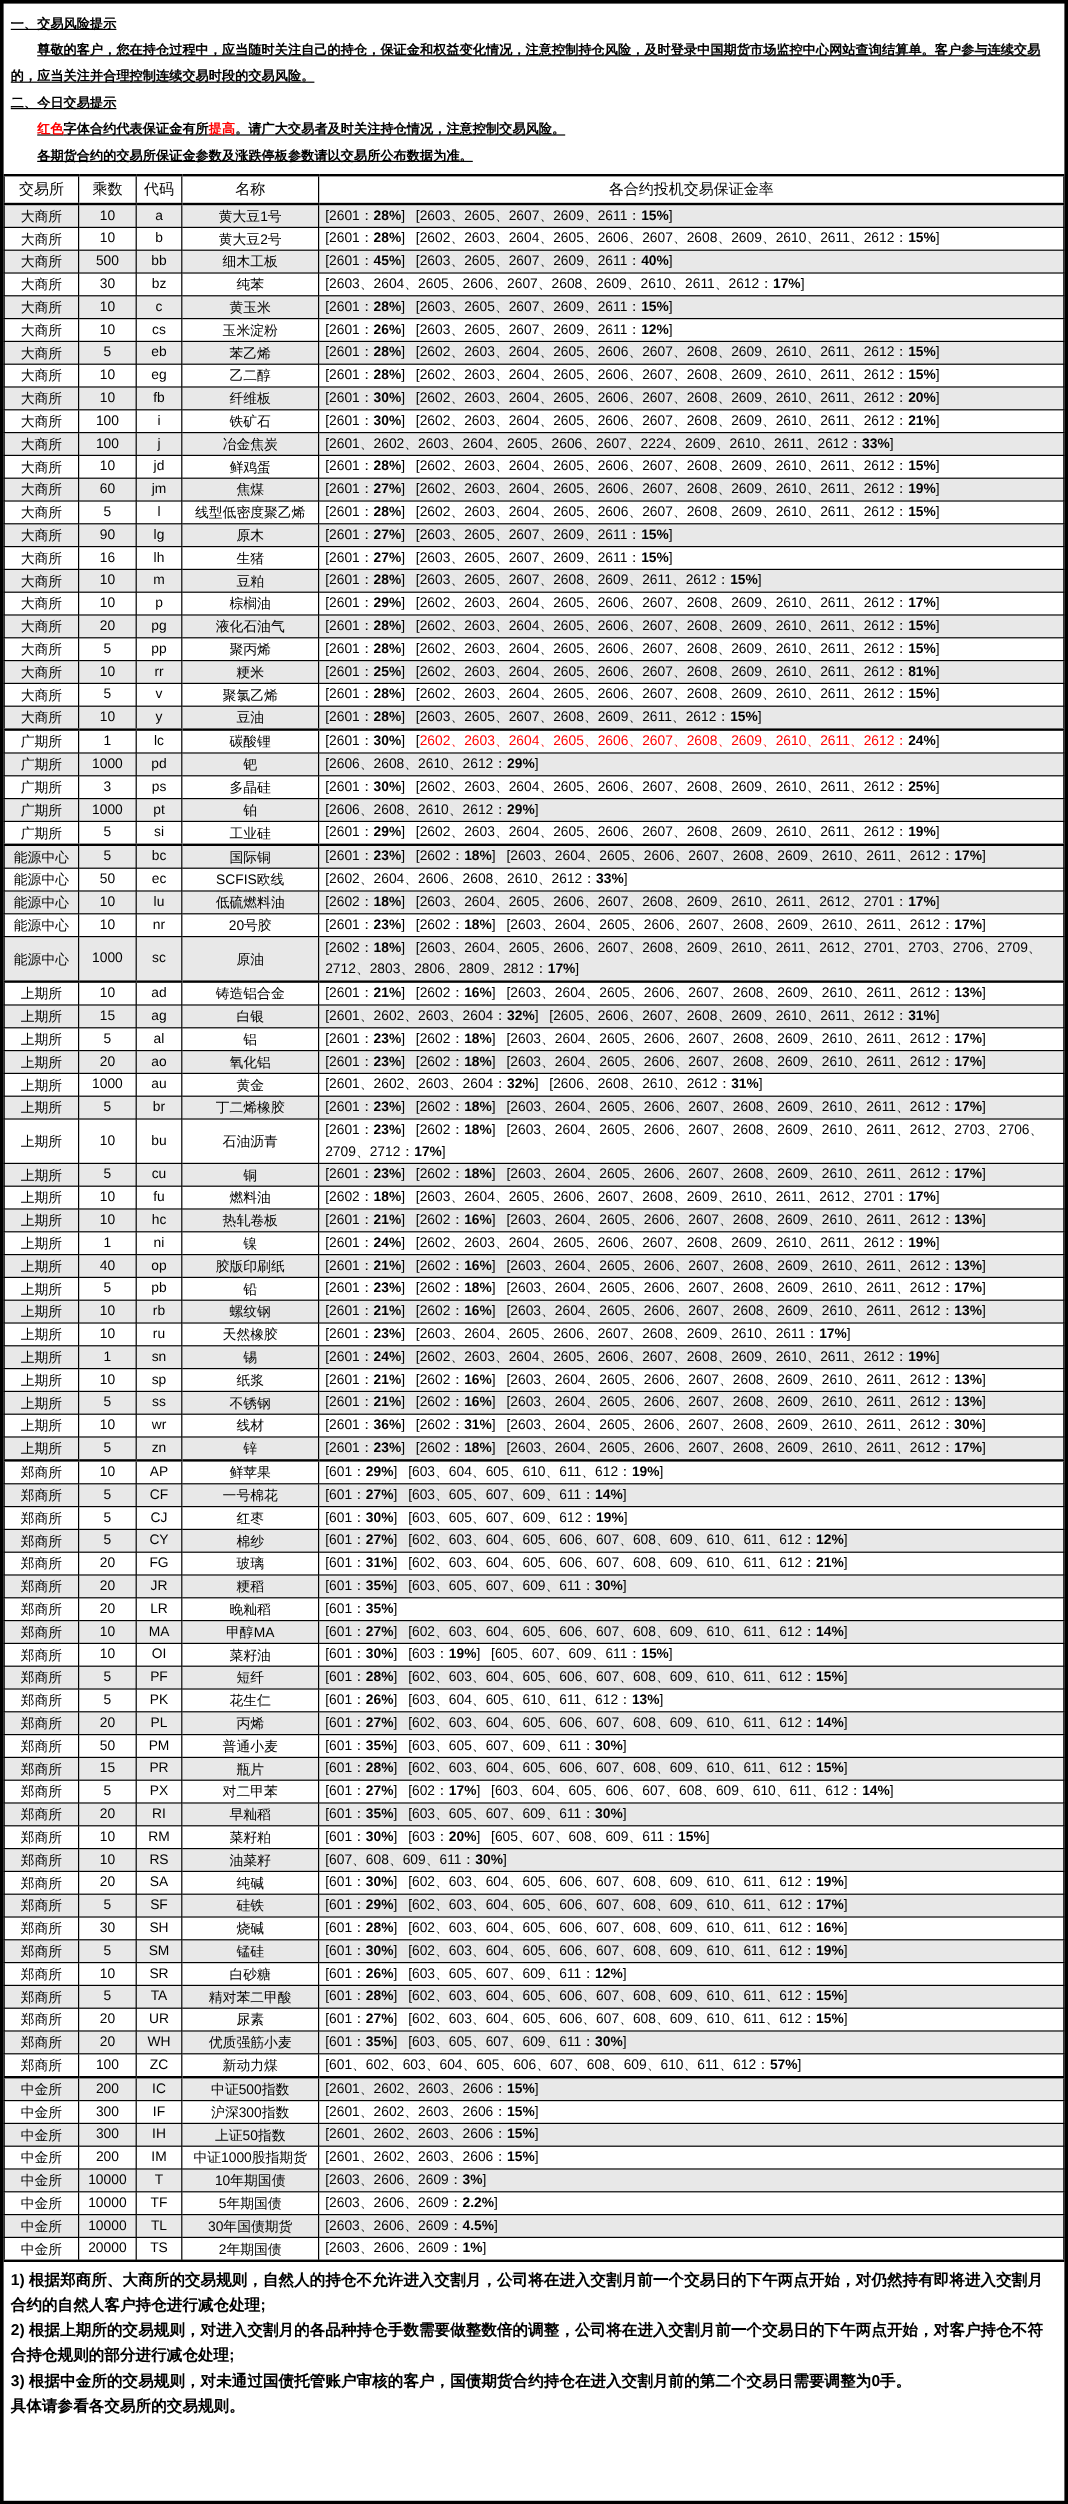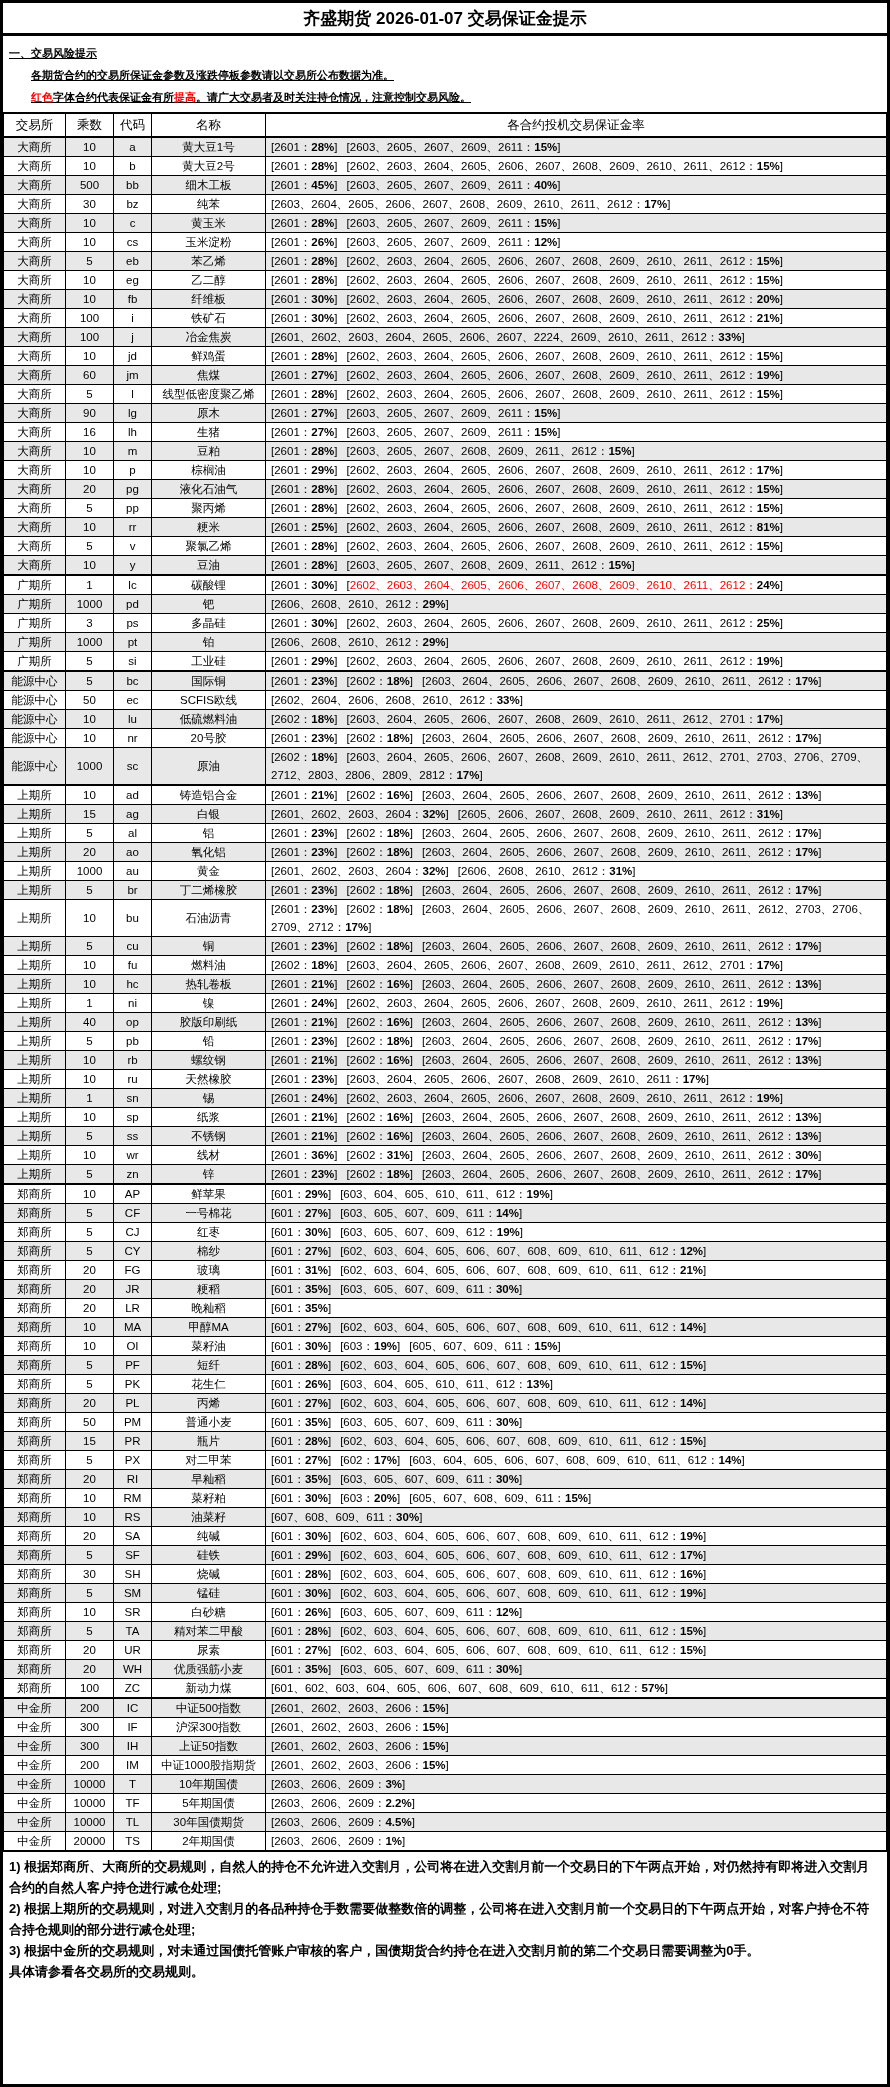--- a/index.html
+++ b/index.html
@@ -38,26 +38,27 @@
   .rate { font-weight:bold; }
   .footer {
     padding:4px 6px 2px 6px; font-size:13px; font-weight:bold; line-height:21px;
   }
   table.margin-table { border-bottom:2.5px solid #000; }
 </style>
 </head>
 <body>
 
 <div class="page">
-  <div class="title">齐盛期货 2026-01-07 交易保证金提示</div>
 
   <div class="intro">
     <div>一、交易风险提示</div>
+    <div class="indent">尊敬的客户，您在持仓过程中，应当随时关注自己的持仓，保证金和权益变化情况，注意控制持仓风险，及时登录中国期货市场监控中心网站查询结算单。客户参与连续交易的，应当关注并合理控制连续交易时段的交易风险。</div>
+    <div>二、今日交易提示</div>
+    <div class="indent"><span class="red" style="color: rgb(255, 0, 0);">红色</span><span>字体合约代表保证金有所</span><span class="red" style="color: rgb(255, 0, 0);">提高</span><span>。请广大交易者及时关注持仓情况，注意控制交易风险。</span></div>
     <div class="indent">各期货合约的交易所保证金参数及涨跌停板参数请以交易所公布数据为准。</div>
-    <div class="indent"><span class="red" style="color: rgb(255, 0, 0);">红色</span><span>字体合约代表保证金有所</span><span class="red" style="color: rgb(255, 0, 0);">提高</span><span>。请广大交易者及时关注持仓情况，注意控制交易风险。</span></div>
   </div>
 
   <table class="margin-table">
     <colgroup>
       <col style="width:62px">
         <col style="width:48px">
         <col style="width:38px">
         <col style="width:114px">
         <col>
     </colgroup>

